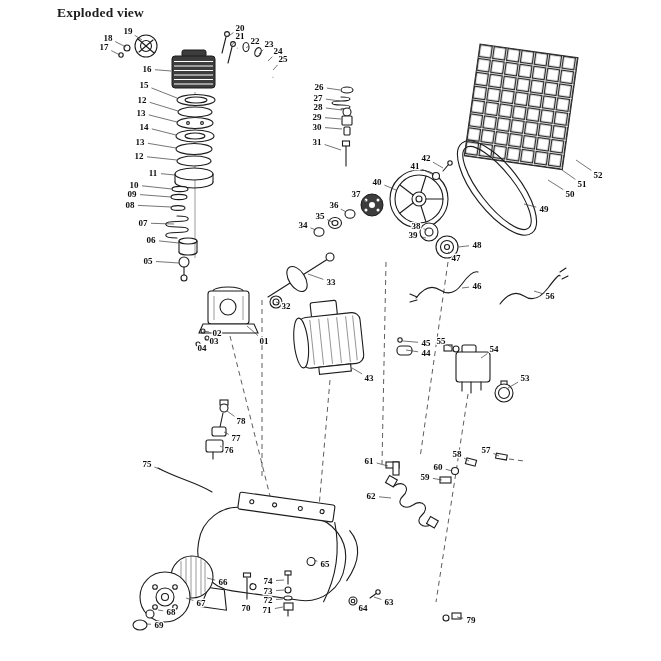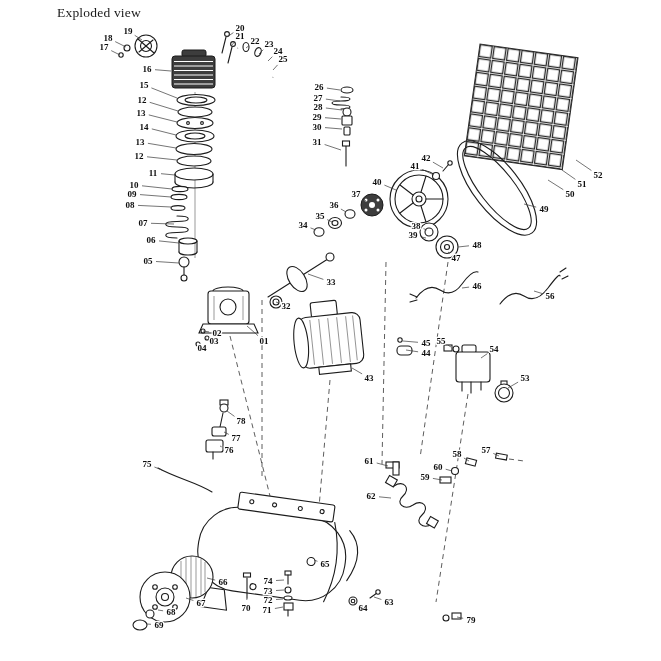--- a/index.html
+++ b/index.html
@@ -1,19 +1,19 @@
 <!DOCTYPE html>
 <html style="--ink: #1c1c1c; --bg: #ffffff; --lead: #3a3a3a; --dark: #3d3d3d;"><head>
 <meta charset="utf-8">
 <style>
   :root { --ink:#1c1c1c; --bg:#ffffff; --lead:#3a3a3a; --dark:#3d3d3d; }
   html,body { margin:0; padding:0; }
   body { width:661px; height:661px; background:var(--bg); position:relative;
          font-family:"Liberation Serif", serif; overflow:hidden; }
-  .title { position:absolute; left:57px; top:5px; font-weight:normal; font-size:13.5px;
+  .title { position:absolute; left:57px; top:5px; font-weight:bold; font-size:13.5px;
            color:var(--ink); letter-spacing:.2px; }
   #diagram-svg { position:absolute; left:0; top:0; }
   #diagram-svg .s  { stroke:var(--ink); stroke-width:1.1; fill:none; stroke-linecap:round; }
   #diagram-svg .sw { stroke:var(--ink); stroke-width:1.1; fill:#ffffff; }
   #diagram-svg .sd { stroke:var(--ink); stroke-width:1;   fill:var(--dark); }
   #diagram-svg .thin { stroke:#555; stroke-width:.6; fill:none; }
   #diagram-svg .dash { stroke:#333; stroke-width:.8; fill:none; stroke-dasharray:5 4; }
   #diagram-svg .lead { stroke:var(--lead); stroke-width:.7; }
   #diagram-svg text.plabel { font:bold 9px "Liberation Serif", serif; fill:#0d0d0d;
            text-anchor:middle; paint-order:stroke; stroke:#ffffff; stroke-width:2.5px; }

